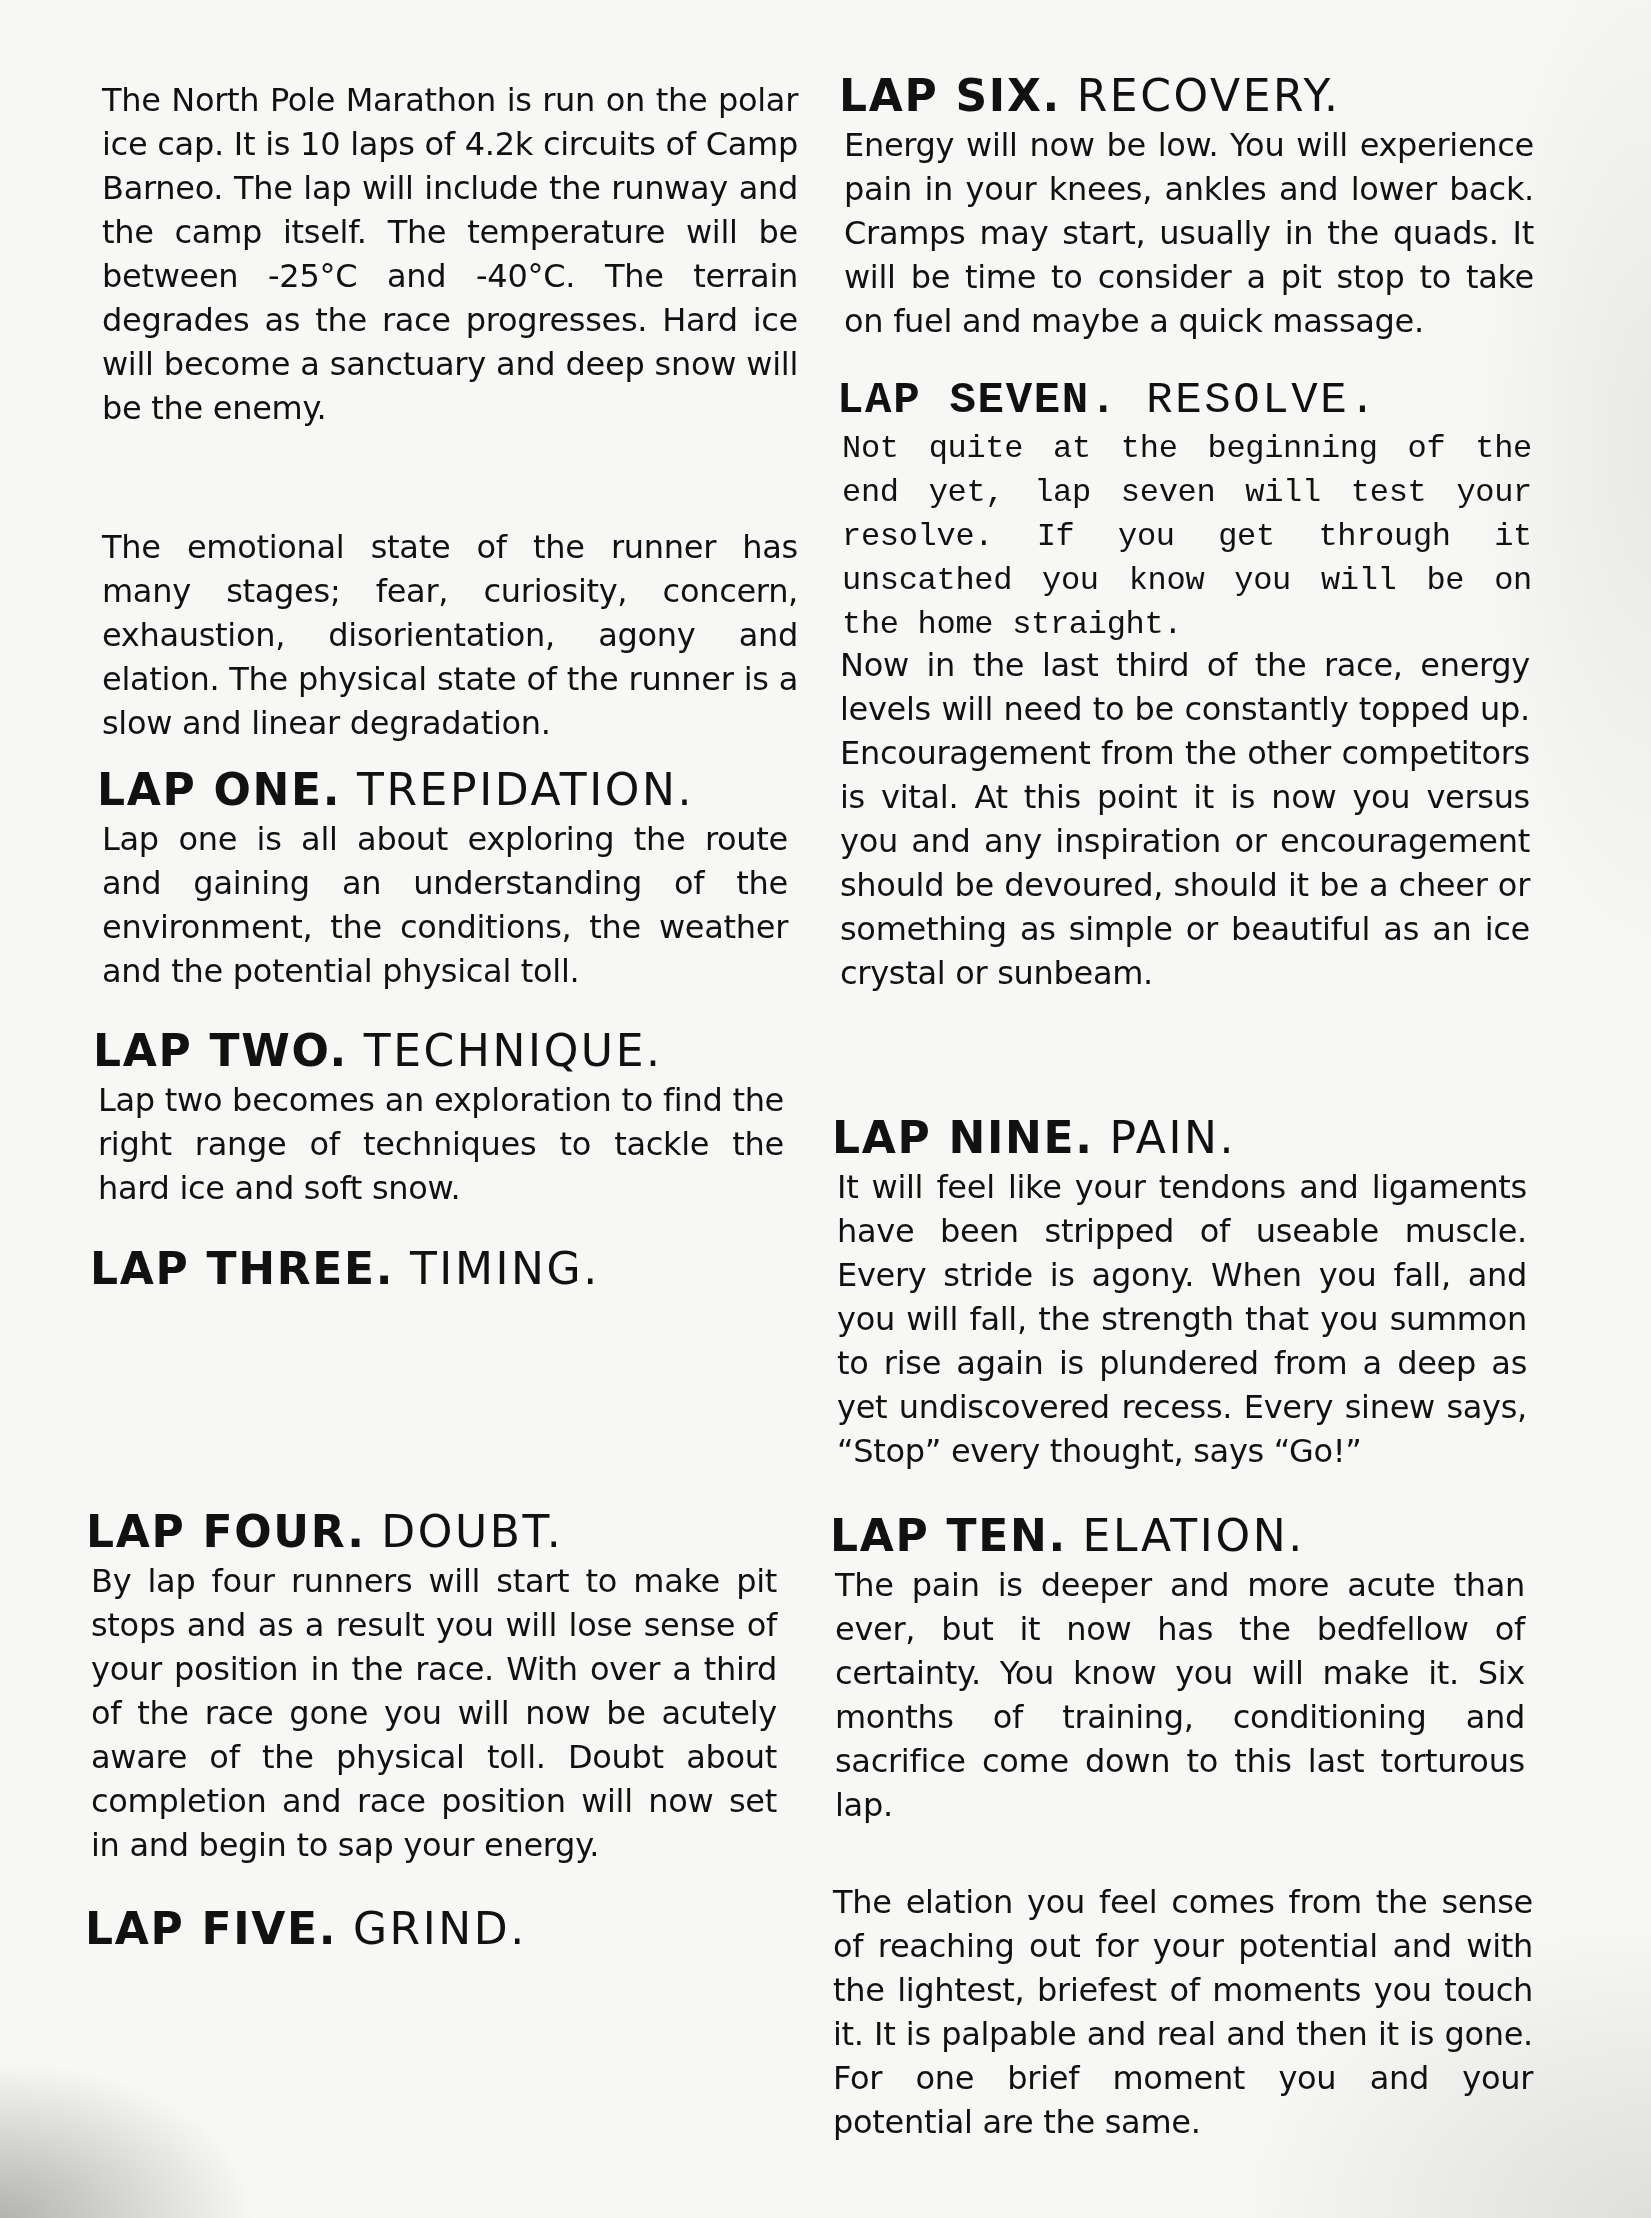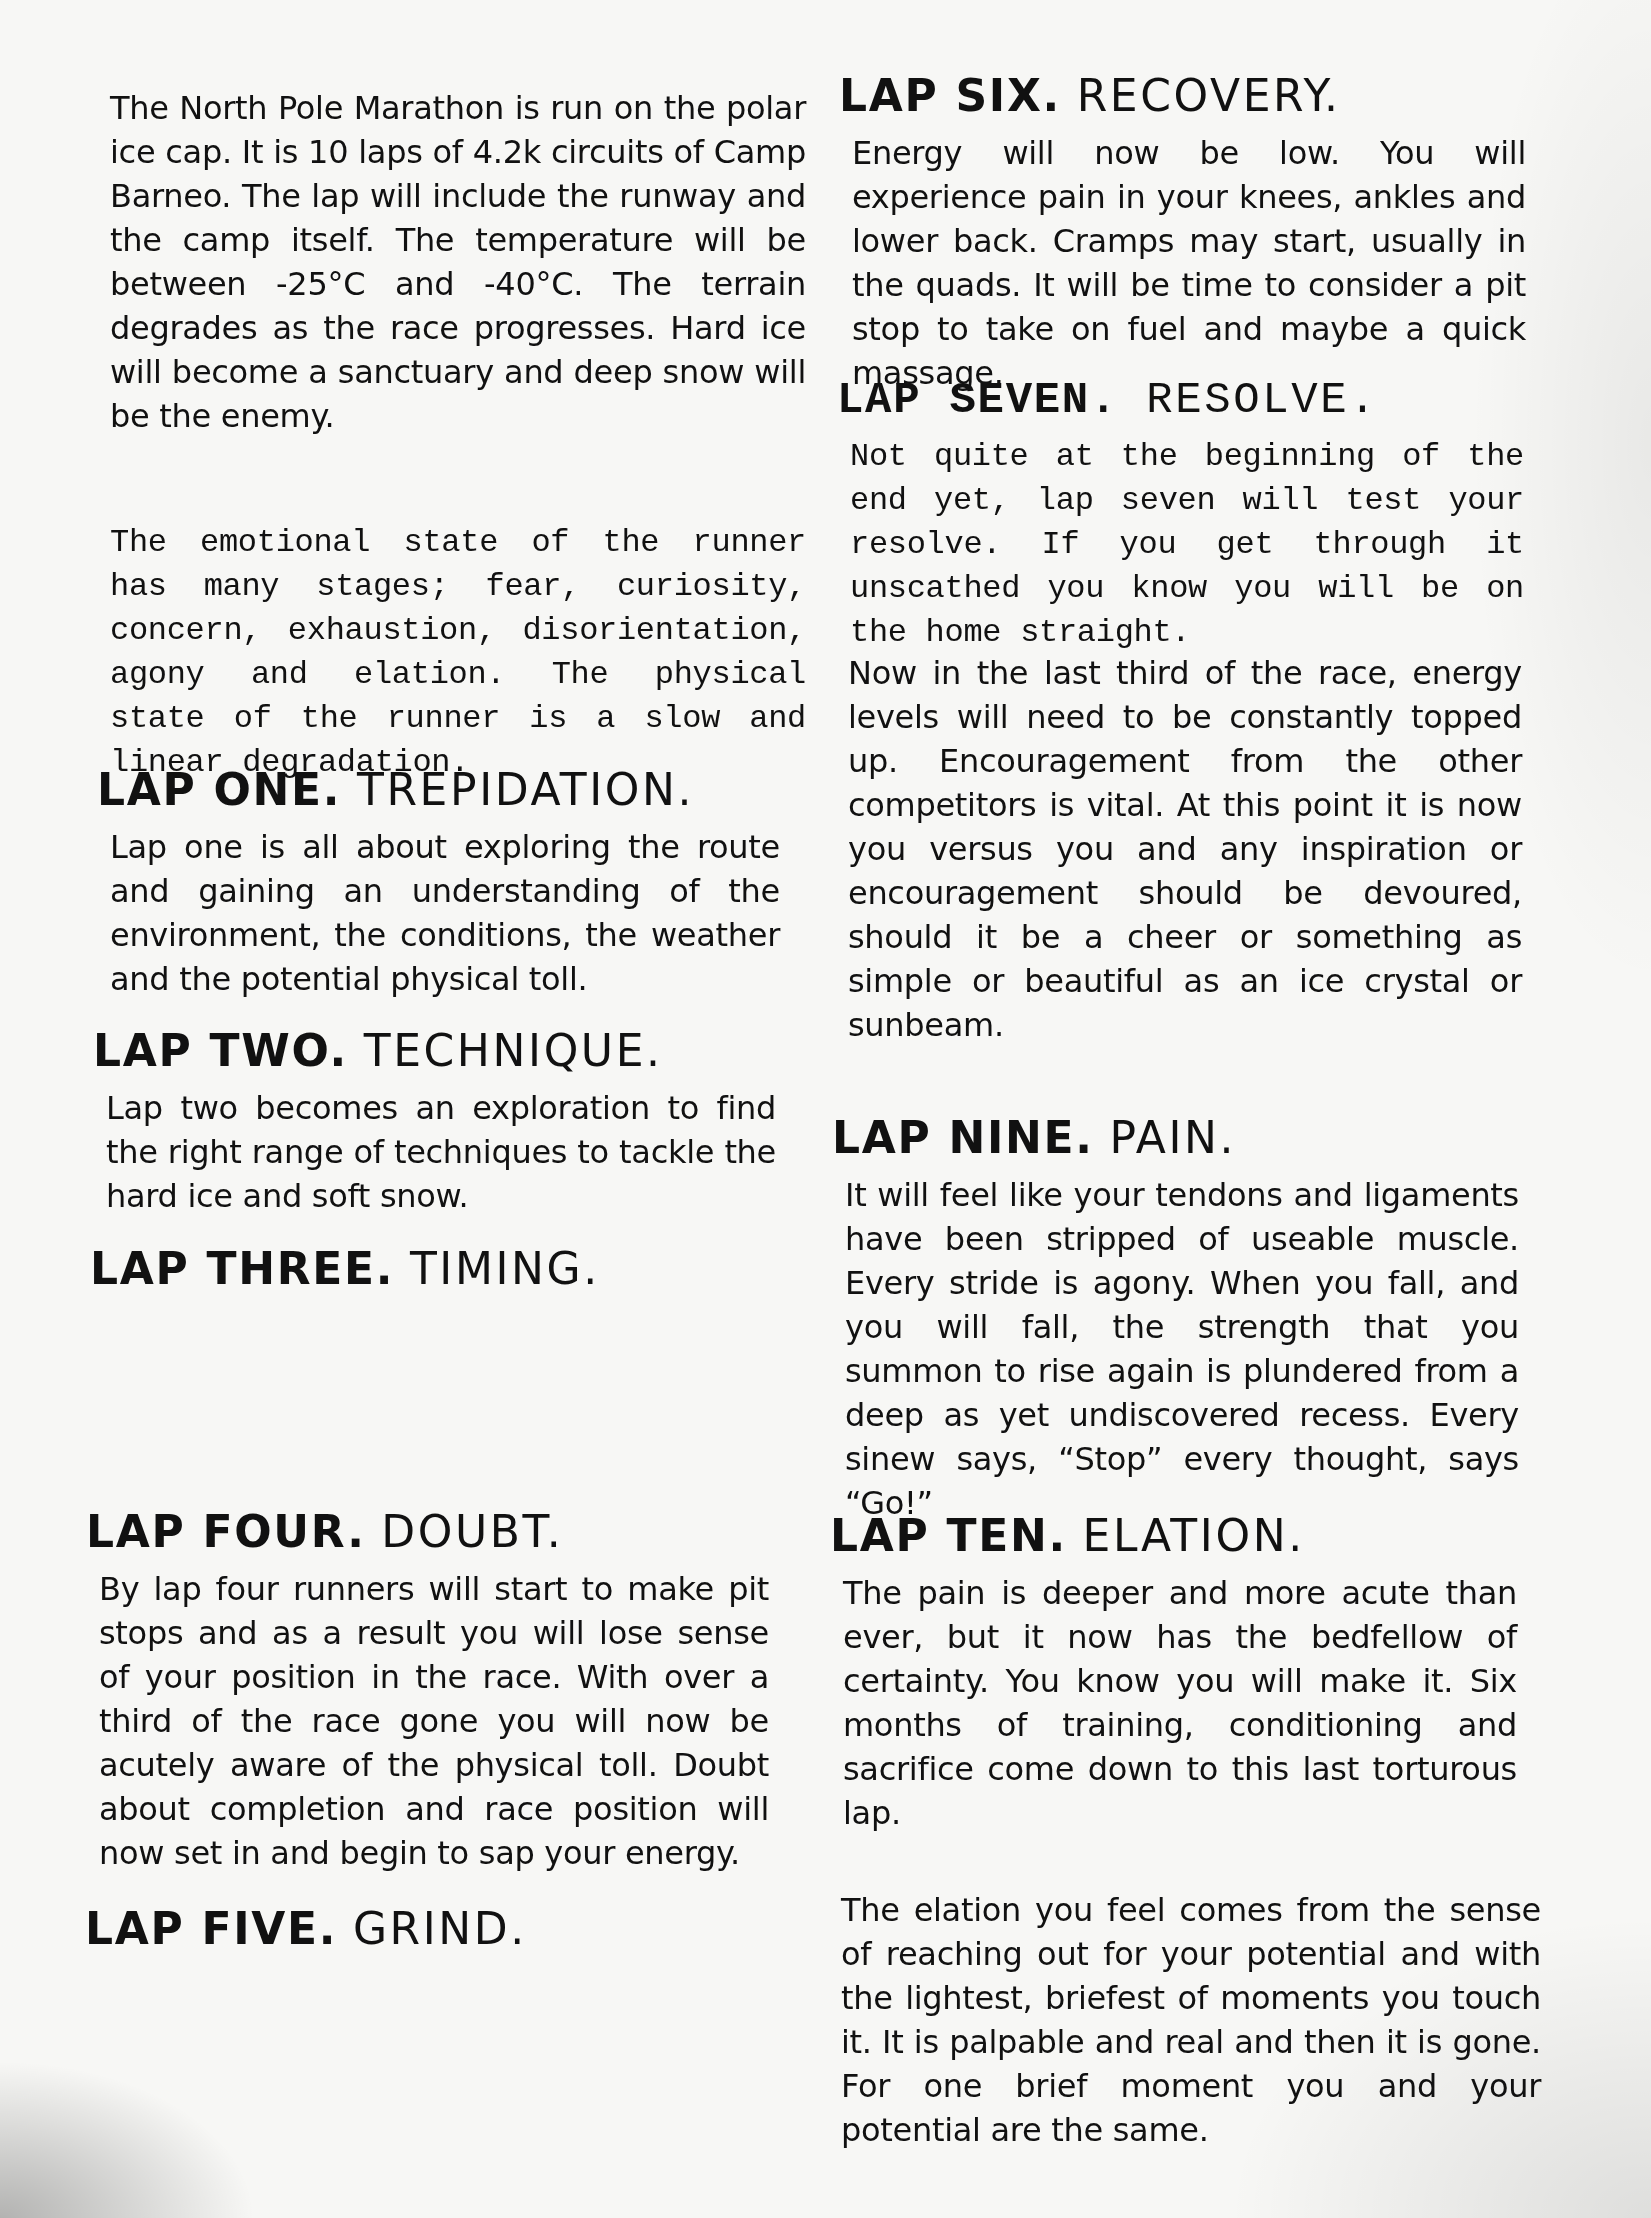--- a/index.html
+++ b/index.html
@@ -16,33 +16,33 @@
       radial-gradient(ellipse 605px 432px at 100% 100%, rgba(0,0,0,0.10), rgba(0,0,0,0) 70%),
       radial-gradient(ellipse 259px 778px at 100% 20%, rgba(0,0,0,0.06), rgba(0,0,0,0) 70%);
   }
   .block { position: absolute; }
   .col-left { left: 97px; width: 696px; }
   .col-right { left: 832px; width: 700px; }
   .para {
     font-size: 32px; line-height: 44px;
     text-align: justify; text-align-last: left;
     letter-spacing: -0.3px;
-    margin: 13px;
+    margin: 5px;
   }
   .head { font-size: 44px; line-height: 44px; margin: 0; white-space: nowrap; letter-spacing: 1.7px; }
   .head .lap { font-weight: bold; letter-spacing: 1.7px; }
   .head .theme { font-weight: normal; letter-spacing: 2.6px; }
 </style>
 </head>
 <body>
 
 <div class="grain"></div>
 
 <p class="block col-left para" style="top:73px;">The North Pole Marathon is run on the polar ice cap.  It is 10 laps of 4.2k circuits of Camp Barneo. The lap will include the runway and the camp itself. The temperature will be between -25°C and -40°C. The terrain degrades as the race progresses.  Hard ice will become a sanctuary and deep snow will be the enemy.</p>
-<p class="block col-left para" style="top:508px;font-family:Liberation Mono, monospace;">The emotional state of the runner has many stages; fear, curiosity, concern, exhaustion, disorientation, agony and elation. The physical state of the runner is a slow and linear degradation.</p>
+<p class="block col-left para" style="top:520px;">The emotional state of the runner has many stages; fear, curiosity, concern, exhaustion, disorientation, agony and elation. The physical state of the runner is a slow and linear degradation.</p>
 
 <div class="block col-left" style="top:768px;">
   <p class="head"><span class="lap">LAP ONE.</span> <span class="theme">TREPIDATION.</span></p>
   <p class="para">Lap one is all about exploring the route and gaining an understanding of the environment, the conditions, the weather and the potential physical toll.</p>
 </div>
 
 <div class="block col-left" style="top:1029px; left:93px;">
   <p class="head"><span class="lap">LAP TWO.</span> <span class="theme">TECHNIQUE.</span></p>
   <p class="para">Lap two becomes an exploration to find the right range of techniques to tackle the hard ice and soft snow.</p>
 </div>

